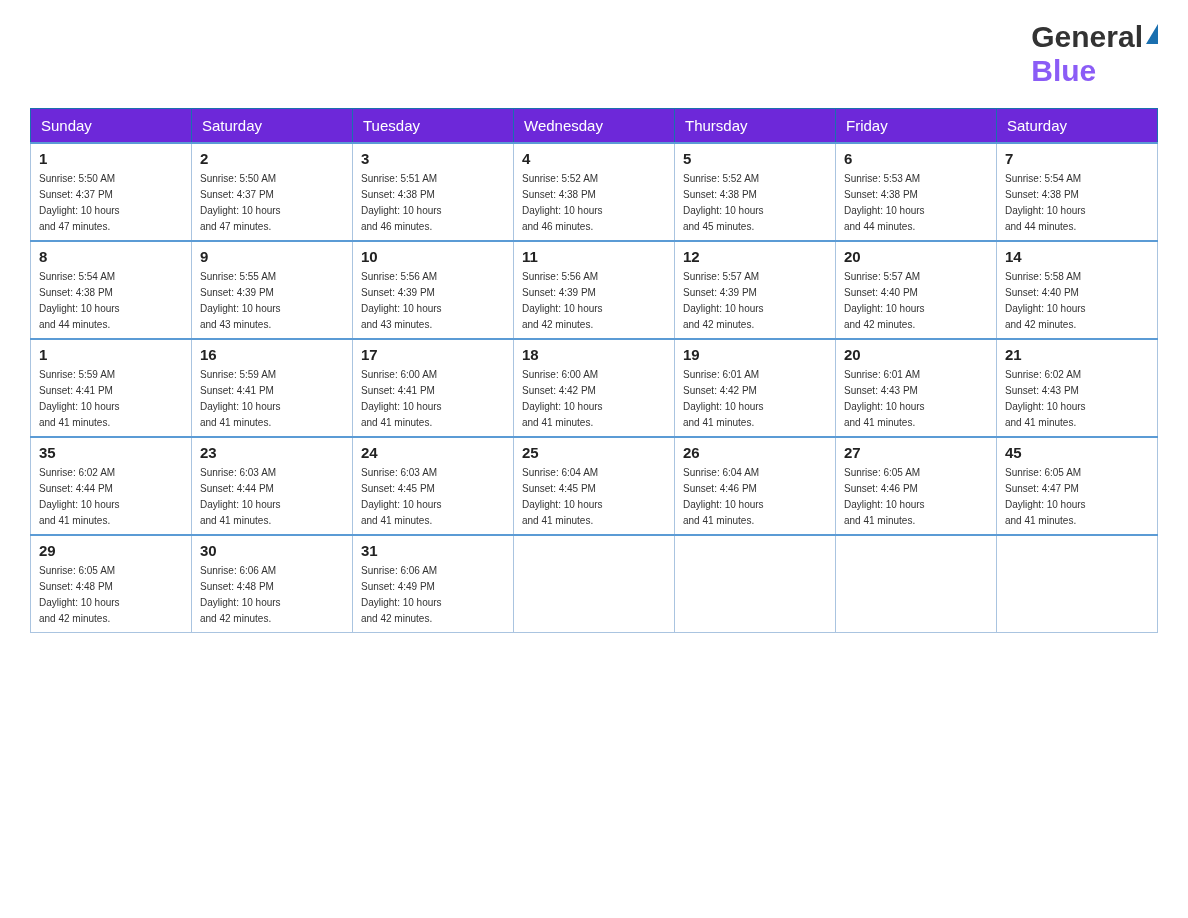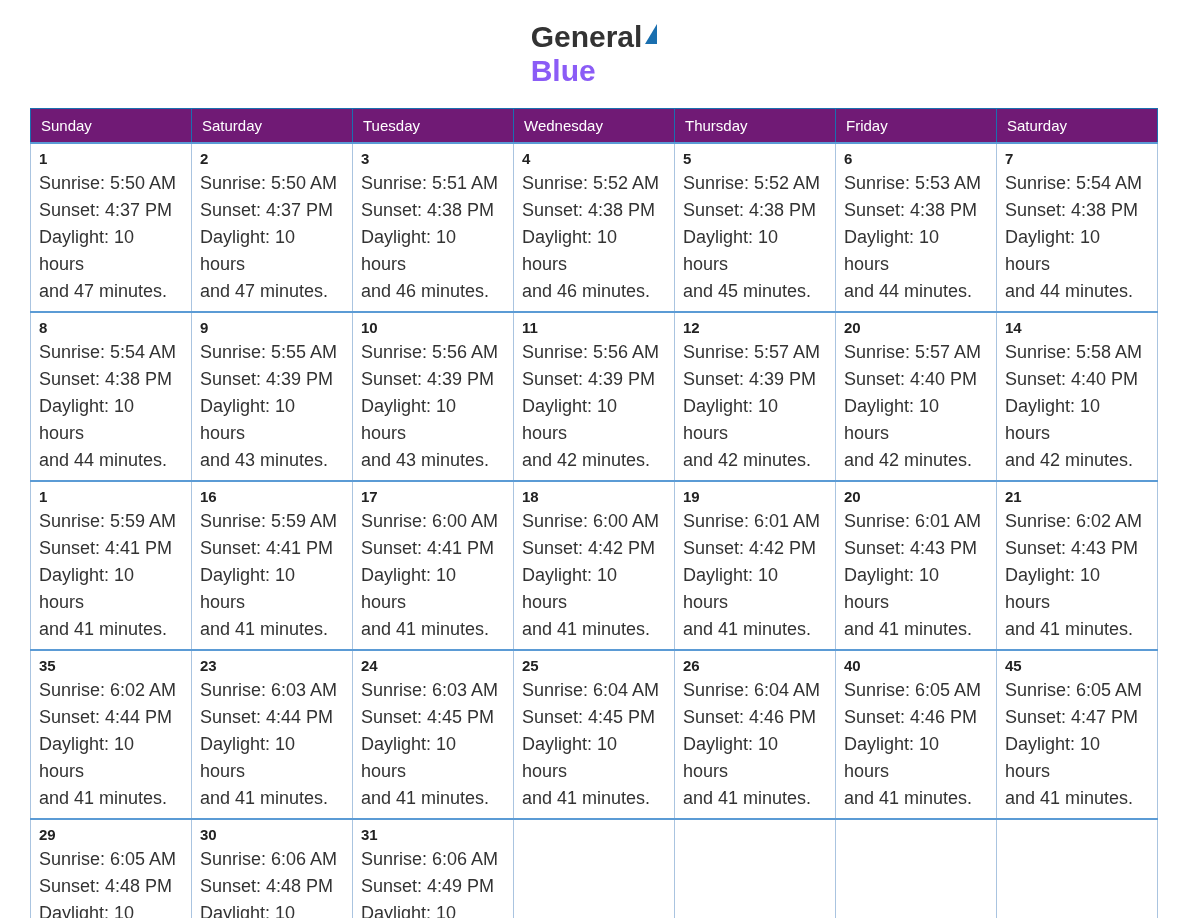--- a/index.html
+++ b/index.html
@@ -5,21 +5,21 @@
     * { margin: 0; padding: 0; box-sizing: border-box; }
     body {
       font-family: Arial, sans-serif;
       background: #fff;
       width: 1188px;
       min-height: 918px;
       padding: 20px 30px;
     }
     .header {
       display: flex;
-      justify-content: center;
+      justify-content: flex-end;
       align-items: flex-start;
       margin-bottom: 20px;
     }
     .logo {
       display: flex;
       flex-direction: column;
       align-items: flex-start;
     }
     .logo-text-row {
       display: flex;
@@ -37,21 +37,21 @@
     .location-title {
       font-size: 22px;
       color: #444;
       margin-top: 4px;
     }
     .calendar-table {
       width: 100%;
       border-collapse: collapse;
     }
     .calendar-table th {
-      background: #701a75;
+      background: #6d28d9;
       color: #fff;
       padding: 8px 10px;
       font-size: 15px;
       font-weight: normal;
       text-align: left;
       border: 1px solid #1a6faf;
     }
     .calendar-table td {
       border: 1px solid #aac4e0;
       vertical-align: top;
@@ -63,21 +63,21 @@
       background: #fff;
     }
     .day-number {
       font-size: 15px;
       font-weight: bold;
       color: #222;
       margin-bottom: 3px;
       display: block;
     }
     .day-info {
-      font-size: 18px;
+      font-size: 10px;
       color: #333;
       line-height: 1.5;
     }
     .calendar-table tr td {
       border-top: 2px solid #1a6faf;
     }
     .calendar-table tbody tr td {
       border-top: 2px solid #5b9bd5;
     }
     .empty-cell {
@@ -222,21 +222,21 @@
       </td>
         <td>
         <span class="day-number">25</span>
         <span class="day-info">Sunrise: 6:04 AM<br>Sunset: 4:45 PM<br>Daylight: 10 hours<br>and 41 minutes.</span>
       </td>
         <td>
         <span class="day-number">26</span>
         <span class="day-info">Sunrise: 6:04 AM<br>Sunset: 4:46 PM<br>Daylight: 10 hours<br>and 41 minutes.</span>
       </td>
         <td>
-        <span class="day-number">40</span>
+        <span class="day-number">27</span>
         <span class="day-info">Sunrise: 6:05 AM<br>Sunset: 4:46 PM<br>Daylight: 10 hours<br>and 41 minutes.</span>
       </td>
         <td>
         <span class="day-number">45</span>
         <span class="day-info">Sunrise: 6:05 AM<br>Sunset: 4:47 PM<br>Daylight: 10 hours<br>and 41 minutes.</span>
       </td>
       </tr>
       <tr>
         <td>
         <span class="day-number">29</span>

